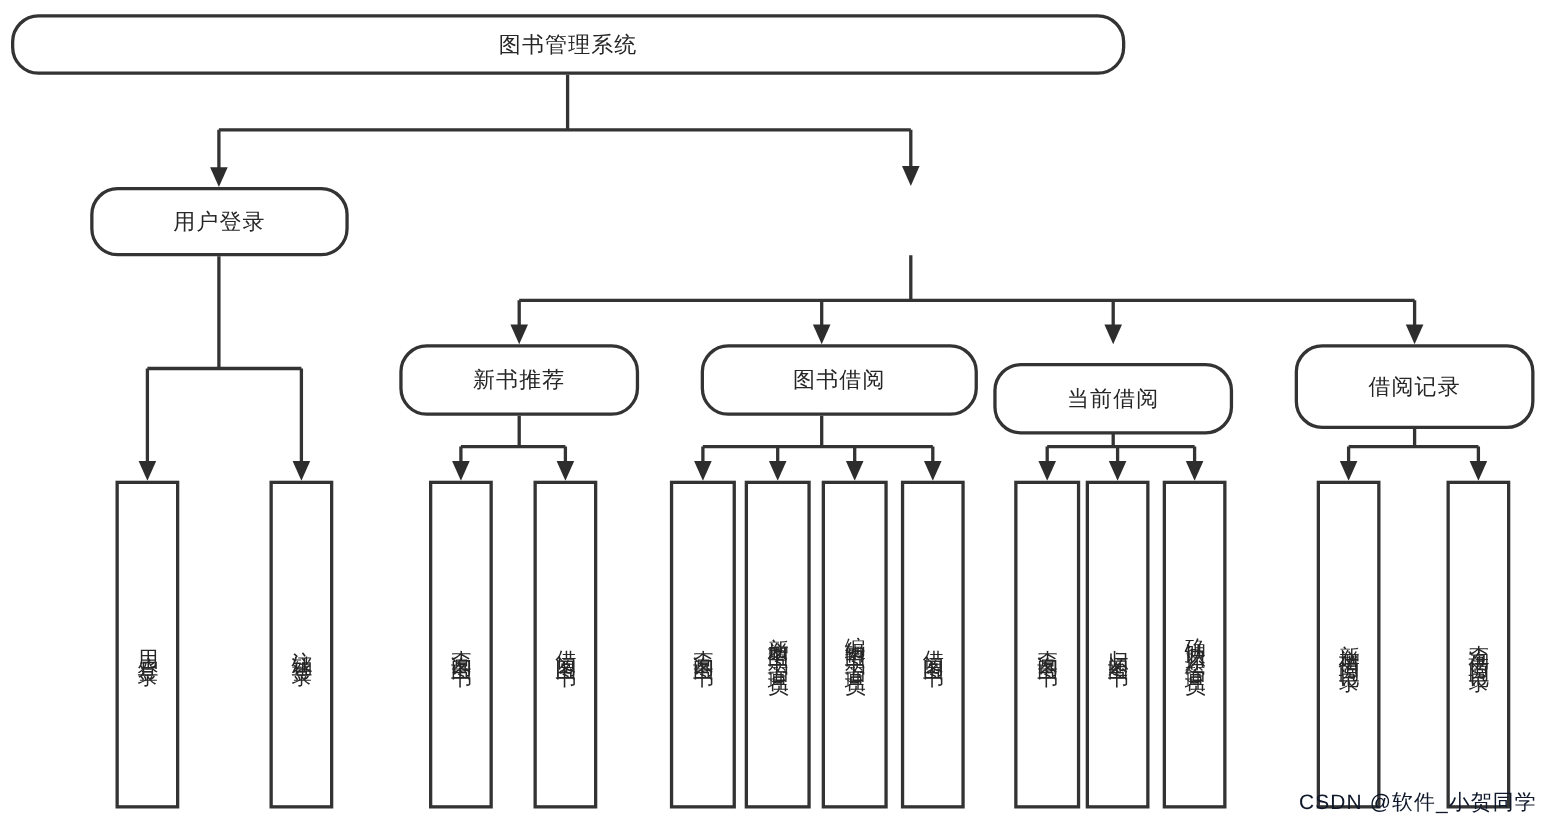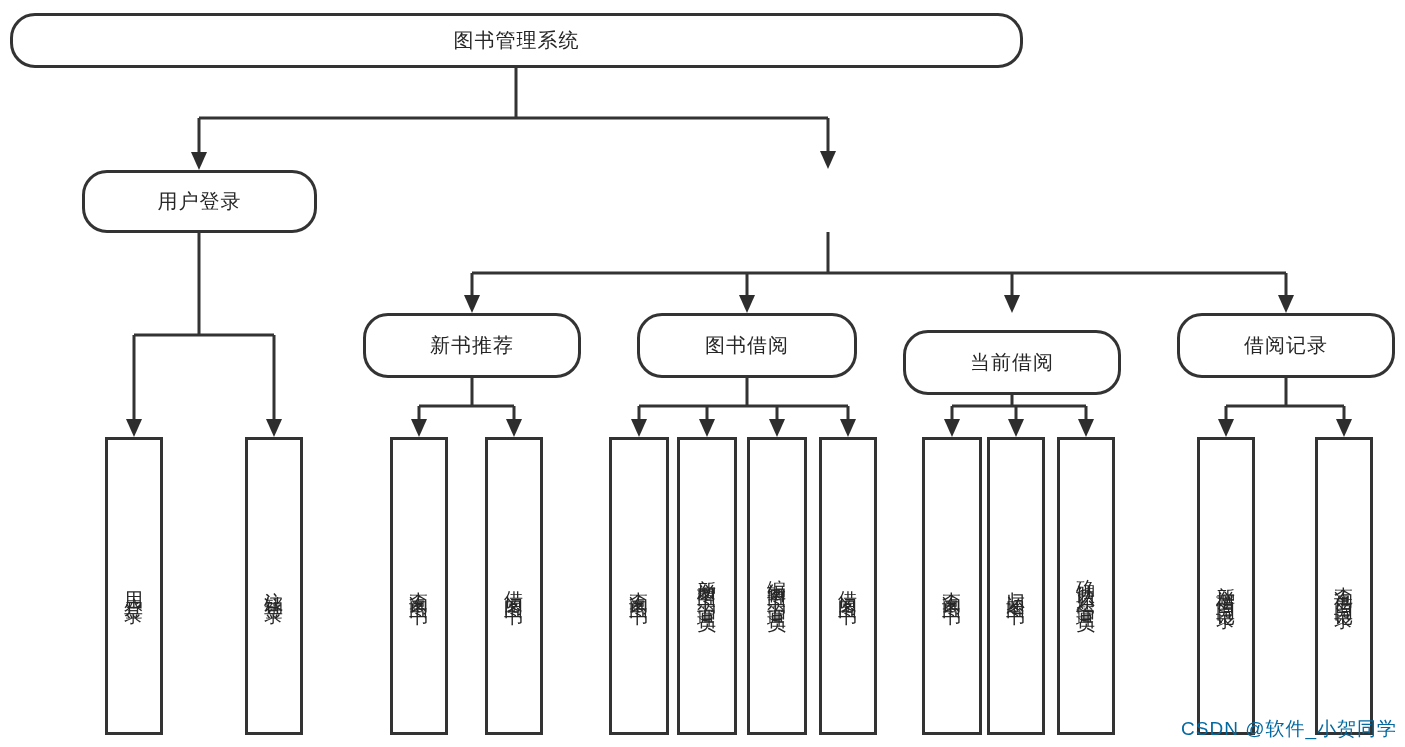--- a/index.html
+++ b/index.html
@@ -36,21 +36,21 @@
     letter-spacing: 5px;
     line-height: 1;
     color: #262626;
     white-space: nowrap;
   }
   #watermark {
     position: absolute;
     right: 8px;
     bottom: 5px;
     font-size: 19px;
-    color: #0369a1;
+    color: #0f172a;
     letter-spacing: 1px;
   }
 </style>
 </head>
 <body>
 
 <div id="stage">
 
   <svg id="connectors" viewBox="0 0 1405 747">
     <g stroke="#333333" stroke-width="3" fill="none">
@@ -89,27 +89,27 @@
     <span>图书管理系统</span>
   </div>
 
   <div class="node h" style="left:82px; top:170px; width:235px; height:63px;">
     <span>用户登录</span>
   </div>
 
   <div class="node h" style="left:363px; top:313px; width:218px; height:65px;text-align:right;">
     <span>新书推荐</span>
   </div>
-  <div class="node h" style="left:637px; top:313px; width:220px; height:65px;">
+  <div class="node h" style="left:637px; top:313px; width:252px; height:65px;">
     <span>图书借阅</span>
   </div>
   <div class="node h" style="left:903px; top:330px; width:218px; height:65px;">
     <span>当前借阅</span>
   </div>
-  <div class="node h" style="left:1177px; top:313px; width:218px; height:65px;">
+  <div class="node h" style="left:1177px; top:313px; width:218px; height:77px;">
     <span>借阅记录</span>
   </div>
 
   <div class="node leaf" style="left:105px; top:437px; width:58px; height:298px;">
     <span class="vtext">用户登录</span>
   </div>
   <div class="node leaf" style="left:245px; top:437px; width:58px; height:298px;">
     <span class="vtext">注销登录</span>
   </div>
   <div class="node leaf" style="left:390px; top:437px; width:58px; height:298px;">

